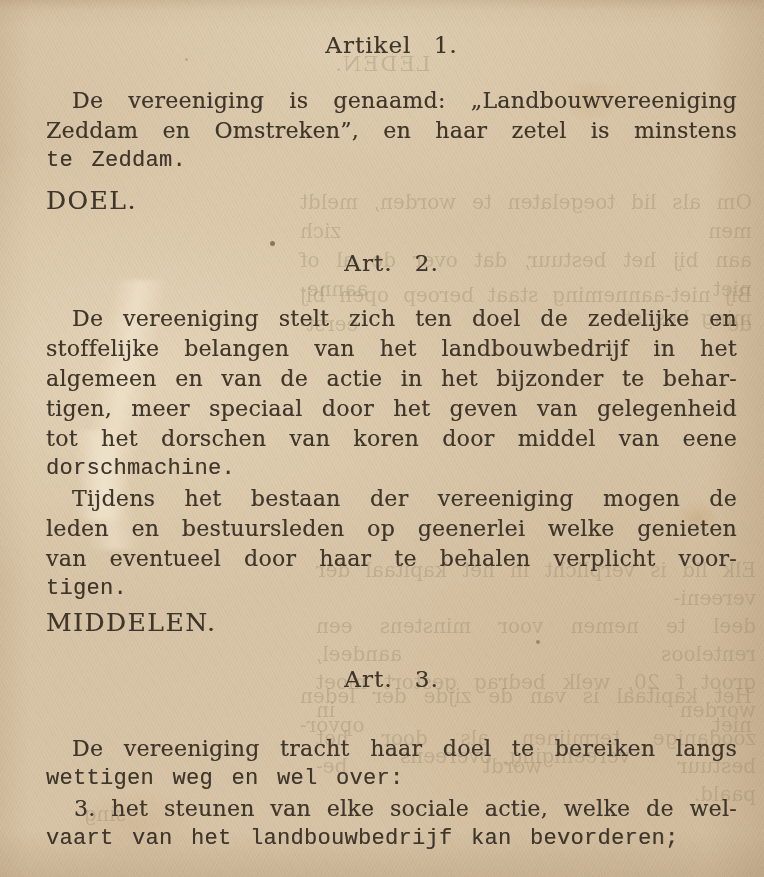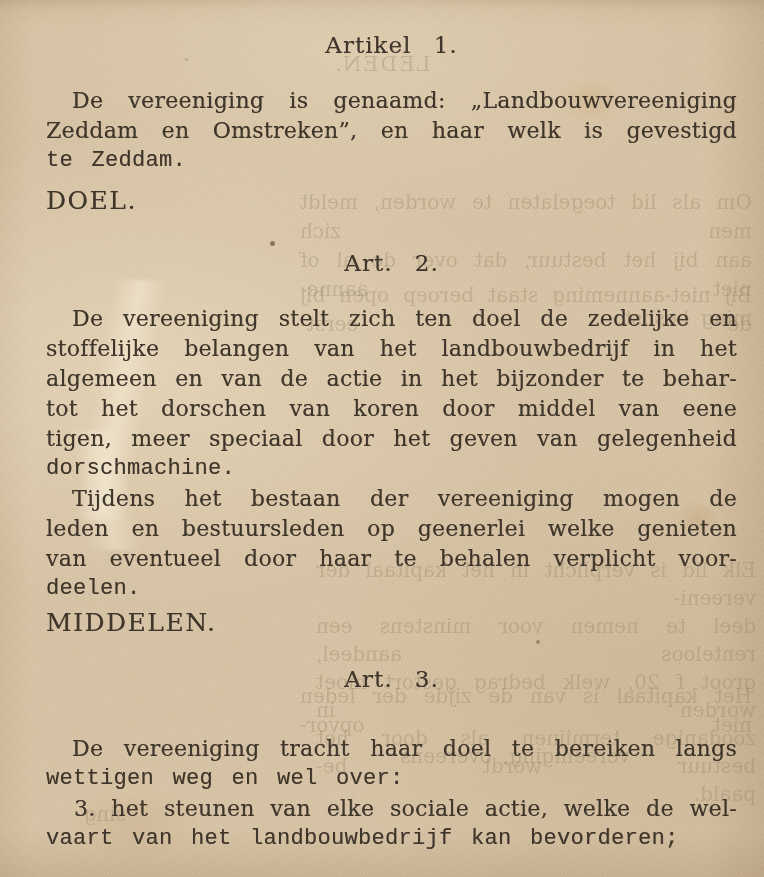--- a/index.html
+++ b/index.html
@@ -141,42 +141,42 @@
   <div class="ghost" style="left:46px; top:800px; width:80px;">
     <div class="gln gend">sing</div>
   </div>
 
   <div class="content">
 
     <div class="h-art m-art1">Artikel 1.</div>
 
     <div class="para">
       <div class="ln in">De vereeniging is genaamd: „Landbouwvereeniging</div>
-      <div class="ln">Zeddam en Omstreken”, en haar welk is gevestigd</div>
+      <div class="ln">Zeddam en Omstreken”, en haar zetel is minstens</div>
       <div class="ln end">te Zeddam.</div>
     </div>
 
     <div class="h-sec m-doel">DOEL.</div>
 
     <div class="h-art m-art2">Art. 2.</div>
 
     <div class="para">
       <div class="ln in">De vereeniging stelt zich ten doel de zedelijke en</div>
       <div class="ln">stoffelijke belangen van het landbouwbedrijf in het</div>
       <div class="ln">algemeen en van de actie in het bijzonder te behar-</div>
+      <div class="ln">tigen, meer speciaal door het geven van gelegenheid</div>
       <div class="ln">tot het dorschen van koren door middel van eene</div>
-      <div class="ln">tigen, meer speciaal door het geven van gelegenheid</div>
       <div class="ln end">dorschmachine.</div>
     </div>
 
     <div class="para">
       <div class="ln in">Tijdens het bestaan der vereeniging mogen de</div>
       <div class="ln">leden en bestuursleden op geenerlei welke genieten</div>
       <div class="ln">van eventueel door haar te behalen verplicht voor-</div>
-      <div class="ln end">deelen.</div>
+      <div class="ln end">tigen.</div>
     </div>
 
     <div class="h-sec m-midd">MIDDELEN.</div>
 
     <div class="h-art m-art3">Art. 3.</div>
 
     <div class="para">
       <div class="ln in">De vereeniging tracht haar doel te bereiken langs</div>
       <div class="ln end">wettigen weg en wel over:</div>
     </div>

